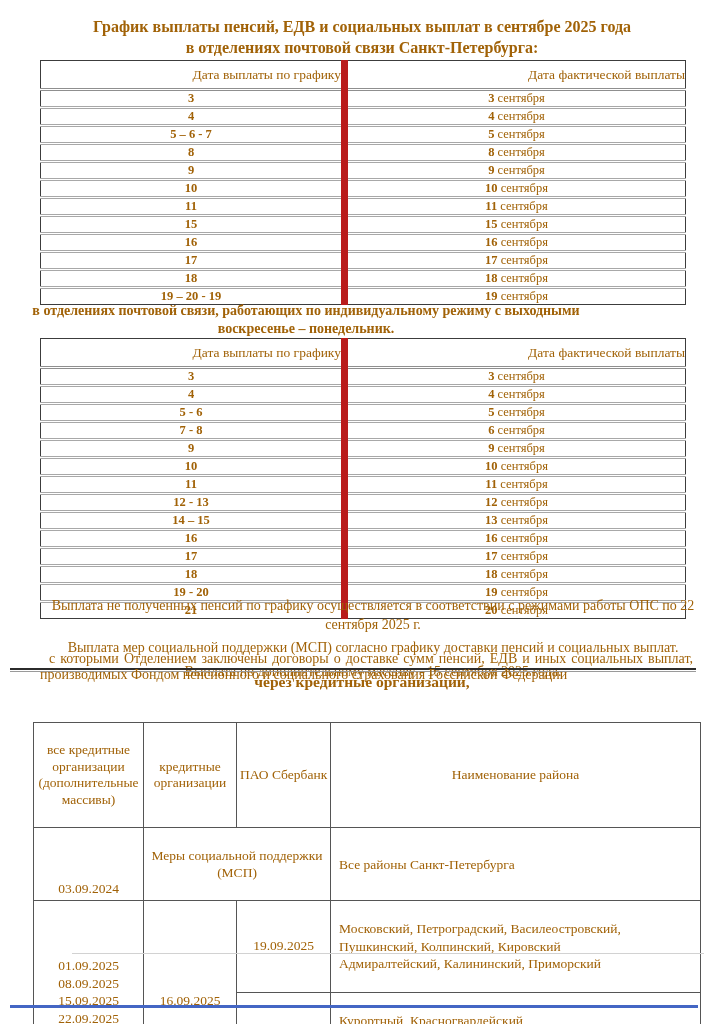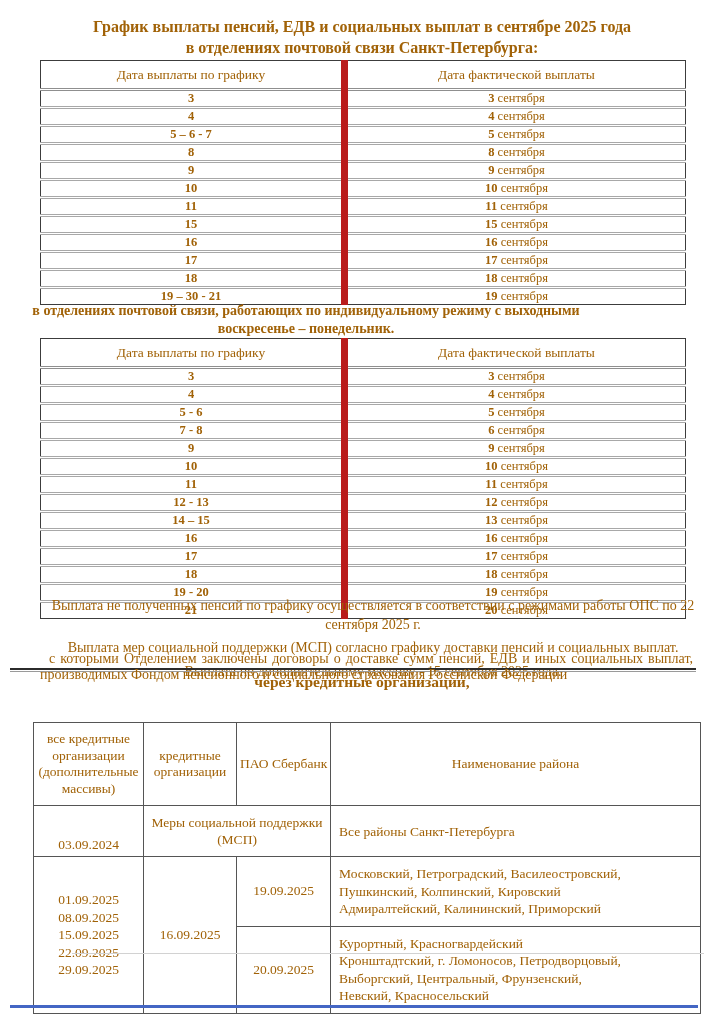--- a/index.html
+++ b/index.html
@@ -7,40 +7,40 @@
   .page {
     position:relative; width:724px; height:1024px; background:#fff;
     font-family:Liberation Serif, serif; color:#a16207; overflow:hidden;
   }
   .title { position:absolute; top:16px; left:0; width:724px; text-align:center;
            font-weight:bold; font-size:16px; line-height:21px; }
   table.sched { position:absolute; left:40px; width:645px; border-collapse:collapse;
                 table-layout:fixed; border:1.4px solid #3c3c3c; }
   table.t1 { top:60px; }
   table.t2 { top:338px; }
-  table.sched th { font-weight:normal; font-size:13.5px; height:29px; text-align:center;
+  table.sched th { font-weight:normal; font-size:13.5px; height:29px; text-align:right;
                    vertical-align:middle; border-bottom:3px double #8f8f8f;margin-left:42px; }
   table.sched th + th, table.sched td + td { border-left:7px solid #b91c1c; }
   table.sched td { height:13px; font-size:12.5px; line-height:13px; text-align:center;
                    vertical-align:middle; border-top:3px double #a8a8a8; padding:1px 0; }
   table.sched tbody tr:first-child td { border-top:none; }
   .note { position:absolute; top:302px; left:0; width:612px; text-align:center;
           font-weight:bold; font-size:14px; line-height:18px; }
   .paras { position:absolute; top:597px; left:50px; width:646px; }
   .paras p { font-size:14px; line-height:18.5px; margin-bottom:5px; text-align:center; }
   .divider { position:absolute; top:668px; left:10px; width:686px; height:4px;
              border-top:2px solid #2b2b2b; border-bottom:1px solid #9a9a9a; }
   .credit-heading { position:absolute; top:673px; left:0; width:724px; text-align:center;
                     font-weight:bold; font-size:15.5px; }
   .intro { position:absolute; top:651px; left:40px; width:653px; font-size:14px;
            line-height:15.5px; text-align:justify; text-indent:9px; }
   table.credit { position:absolute; top:722px; left:33px; width:667px;
                  border-collapse:collapse; table-layout:fixed; border:1px solid #3c3c3c; }
   table.credit th, table.credit td { border:1px solid #555; font-size:13.5px;
-                 text-align:center; vertical-align:middle; padding:8px 3px; }
+                 text-align:center; vertical-align:middle; padding:19px 3px; }
   table.credit th { font-weight:normal; line-height:16.5px; height:68px; }
   table.credit th.nowrap { white-space:nowrap; }
   table.credit td.left { text-align:left; padding-left:8px; }
   table.credit td.bottom { vertical-align:bottom; padding-bottom:3px; }
   .pre { white-space:pre-line; }
   td.msp-row { height:38px; line-height:17px; }
   td.districts { line-height:17.5px; }
   td.dates { line-height:17.5px; }
   .artifact-line { position:absolute; top:953px; left:72px; width:632px; height:1px;
                    background:#d2d2d2; }
@@ -107,21 +107,21 @@
         </tr>
         <tr>
           <td><b>17</b></td>
           <td><b>17</b> сентября</td>
         </tr>
         <tr>
           <td><b>18</b></td>
           <td><b>18</b> сентября</td>
         </tr>
         <tr>
-          <td><b>19 – 30 - 21</b></td>
+          <td><b>19 – 20 - 19</b></td>
           <td><b>19</b> сентября</td>
         </tr>
       </tbody>
   </table>
 
   <div class="note">
     <div>в отделениях почтовой связи, работающих по индивидуальному режиму с выходными</div>
     <div>воскресенье – понедельник.</div>
   </div>
 

